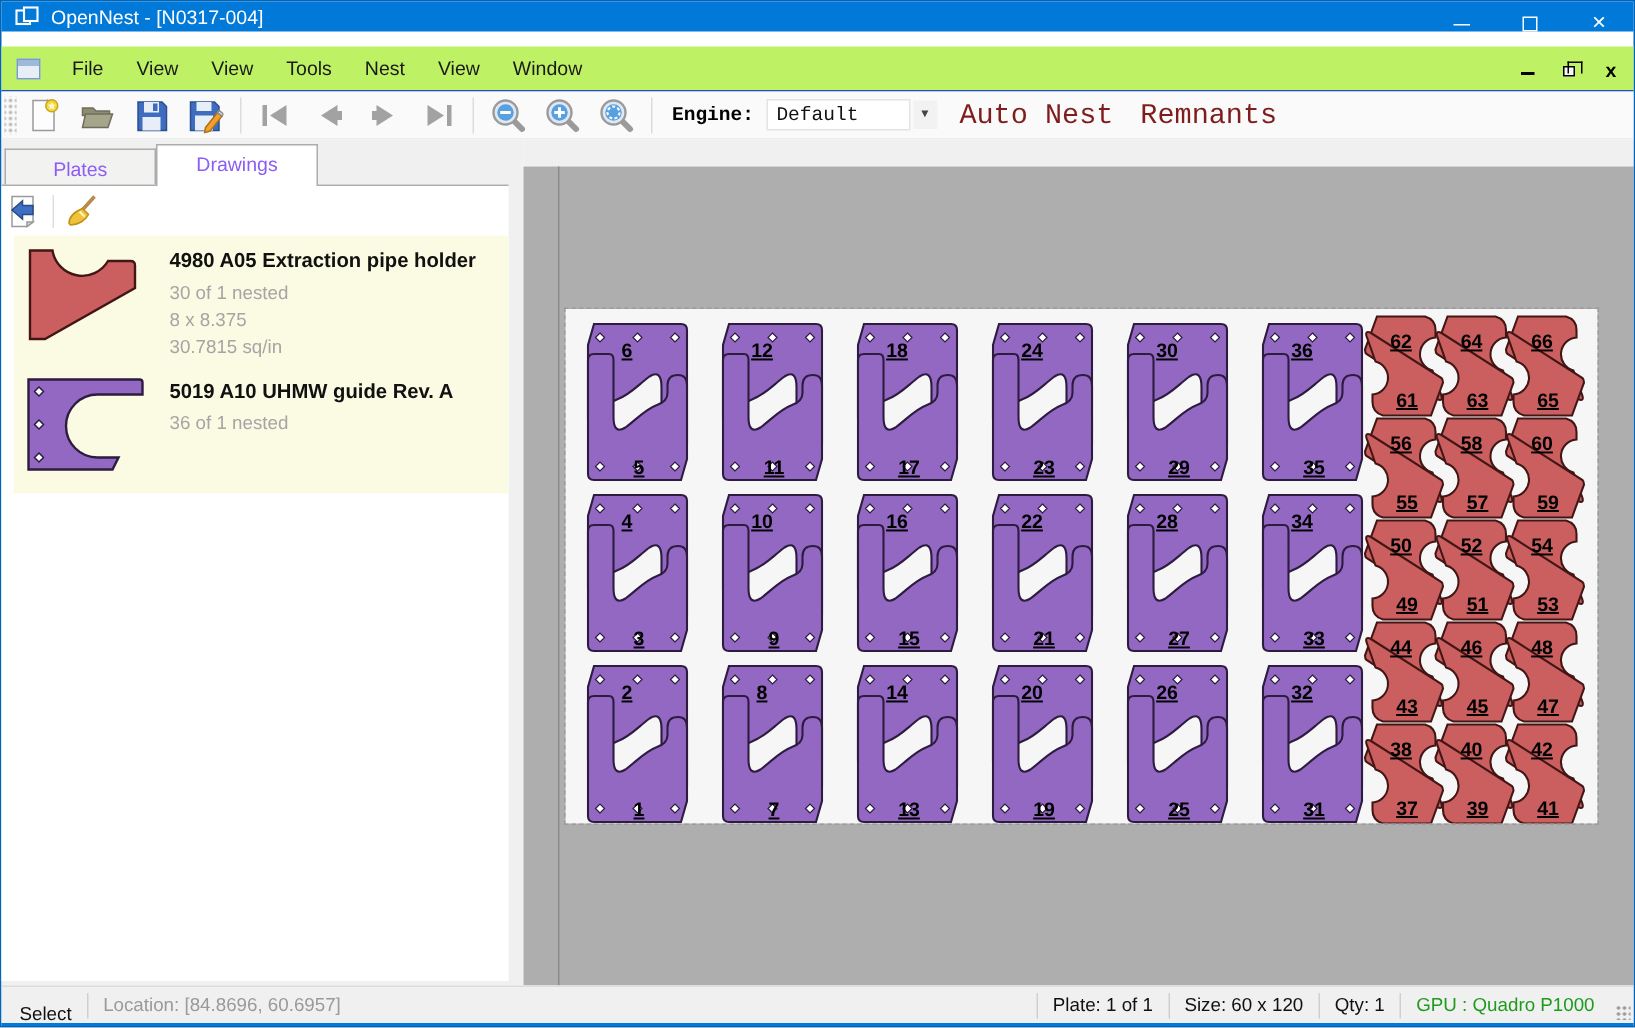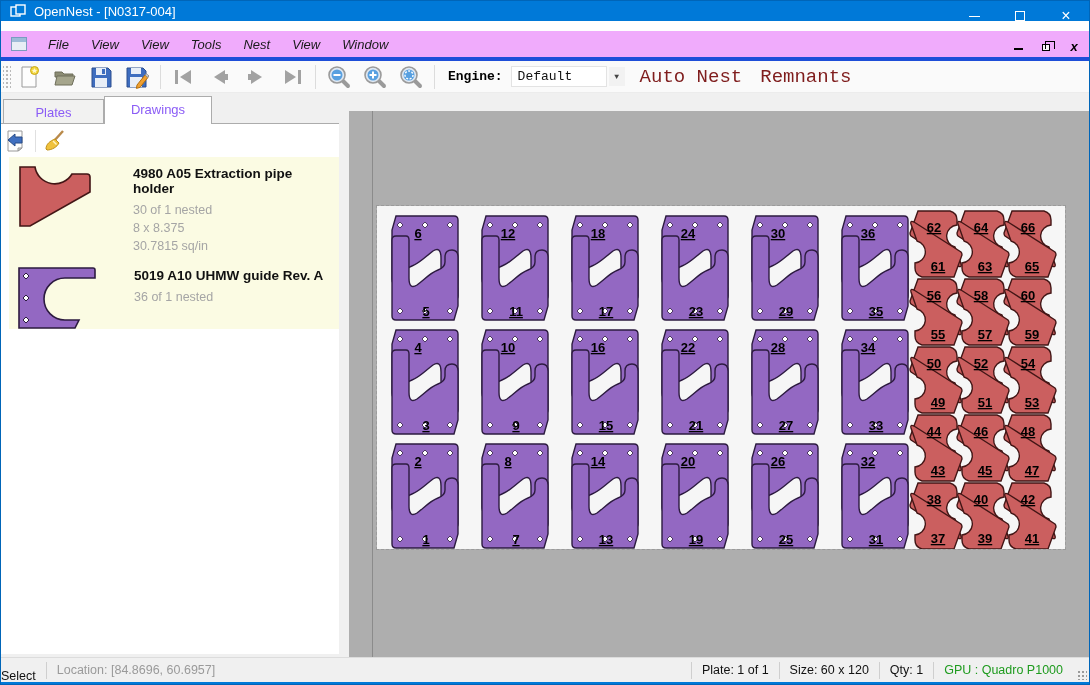--- a/index.html
+++ b/index.html
@@ -11,21 +11,21 @@
   .titlebar { position:absolute; left:0; top:0; right:0; height:20px; background:#0079d8; display:flex; align-items:center; color:#fff; }
   .titlebar .appicon { width:16px; height:16px; margin:0 8px 0 9px; }
   .titlebar .title { font-size:13px; }
   .caption-btns { position:absolute; right:0; top:0; height:30px; display:flex; }
   .cap-btn { width:46px; height:30px; display:flex; align-items:center; justify-content:center; color:#fff; font-size:14px; }
   .glyph-min { width:11px; border-bottom:1px solid #fff; height:1px; display:block; }
   .glyph-max { width:10px; height:10px; border:1px solid #fff; display:block; }
   .glyph-close { font-size:16px; line-height:16px; }
 
   
-  .menubar { position:absolute; left:0; top:30px; right:0; height:30px; background:#f0abfc; display:flex; align-items:center; border-bottom:4px solid #1d4ed8;font-style:italic; }
+  .menubar { position:absolute; left:0; top:30px; right:0; height:30px; background:#bef264; display:flex; align-items:center; border-bottom:1px solid #1d4ed8; }
   .mdi-icon { width:16px; height:14px; margin:0 10px 0 10px; border:1px solid #7a9cc0; background:#e8eef5; position:relative; }
   .mdi-icon::before { content:""; position:absolute; left:0; right:0; top:0; height:4px; background:#9dbbd8; }
   .menu-item { font-size:13px; color:#1a1a1a; padding:5px 11px; cursor:default; }
   .mdi-ctrls { position:absolute; right:8px; top:0; height:30px; display:flex; align-items:center; gap:14px; color:#000; }
   .mdi-ctrl { width:14px; height:14px; display:flex; align-items:center; justify-content:center; font-size:12px; }
   .glyph-min-s { width:9px; height:1px; border-bottom:2px solid #000; display:block; margin-top:6px;}
   .glyph-restore { width:8px; height:7px; border:1px solid #000; position:relative; background:#f6f6f6; margin-top:3px;}
   .glyph-restore::before { content:""; position:absolute; left:2px; top:-4px; width:8px; height:7px; border:1px solid #000; border-bottom:none; }
   .glyph-close-s { font-weight:bold; font-size:13px; }
 
@@ -43,21 +43,21 @@
   .left-zone { position:absolute; left:0; top:92px; width:348px; bottom:27px; background:#f0f0f0; }
   .tabstrip { position:absolute; left:2px; top:3px; height:28px; display:flex; align-items:flex-end; }
   .tab { font-size:13px; padding:5px 0; text-align:center; border:1px solid #acacac; border-bottom:none; background:#f0f0f0; color:#8b5cf6; }
   .tab.inactive { width:101px; height:25px; margin-top:3px; background:#f2f2f1; }
   .tab.active { width:108px; height:28px; background:#fff; position:relative; z-index:2; }
   .panel-body { position:absolute; left:0; top:30px; right:10px; bottom:3px; background:#fff; border-top:1px solid #acacac; }
   .panel-tools { position:absolute; left:0; top:2px; height:30px; display:flex; align-items:center; }
   .ptool-btn { width:30px; height:28px; display:flex; align-items:center; justify-content:center; }
   .ptool-sep { width:1px; height:22px; background:#e0e0e0; margin:0 4px; }
   .draw-list { position:absolute; left:8px; right:0px; top:33px; height:172px; background:#fbfbe3; }
-  .draw-item { display:flex; padding:7px 4px 4px 8px;gap:21px; }
+  .draw-item { display:flex; padding:7px 4px 4px 8px; }
   .thumb-box { width:96px; display:flex; align-items:flex-start; }
   .d-meta { padding-top:2px; }
   .d-title { font-size:13.5px; font-weight:bold; color:#111; margin-bottom:5px; }
   .d-sub { font-size:12.5px; color:#a5a5a5; line-height:18px; }
 
   
   .canvas-gap { position:absolute; left:348px; top:92px; right:0; height:18px; background:#f0f0f0; }
   .canvas { position:absolute; left:348px; top:110px; right:0; bottom:27px; background:#aeaeae; }
   .canvas-line { position:absolute; left:23px; top:0; bottom:0; width:1px; background:#8b8b8b; }
   .plate { position:absolute; left:28px; top:95px; width:688px; height:343px; background:#f6f6f6; outline:1px dashed #9b9b9b; }
@@ -472,21 +472,21 @@
             <use href="#rp" xlink:href="#rp" transform="translate(627,277)"></use>
             <use href="#rp" xlink:href="#rp" transform="translate(627,277) rotate(180,26,33)"></use>
             <text x="651" y="298" class="num" text-decoration="underline">42</text>
             <text x="655" y="337" class="num" text-decoration="underline">41</text>
           </g>
         </svg>
     </div>
   </div>
 
   <div class="statusbar">
-    <span class="sb-item" style="padding-left:0;margin-top:11px;">Select</span>
+    <span class="sb-item" style="padding-left:12px;margin-top:11px;">Select</span>
     <span class="sb-sep"></span>
     <span class="sb-item sb-gray">Location: [84.8696, 60.6957]</span>
     <div class="sb-right">
       <span class="sb-sep"></span>
       <span class="sb-item">Plate: 1 of 1</span>
       <span class="sb-sep"></span>
       <span class="sb-item">Size: 60 x 120</span>
       <span class="sb-sep"></span>
       <span class="sb-item">Qty: 1</span>
       <span class="sb-sep"></span>

